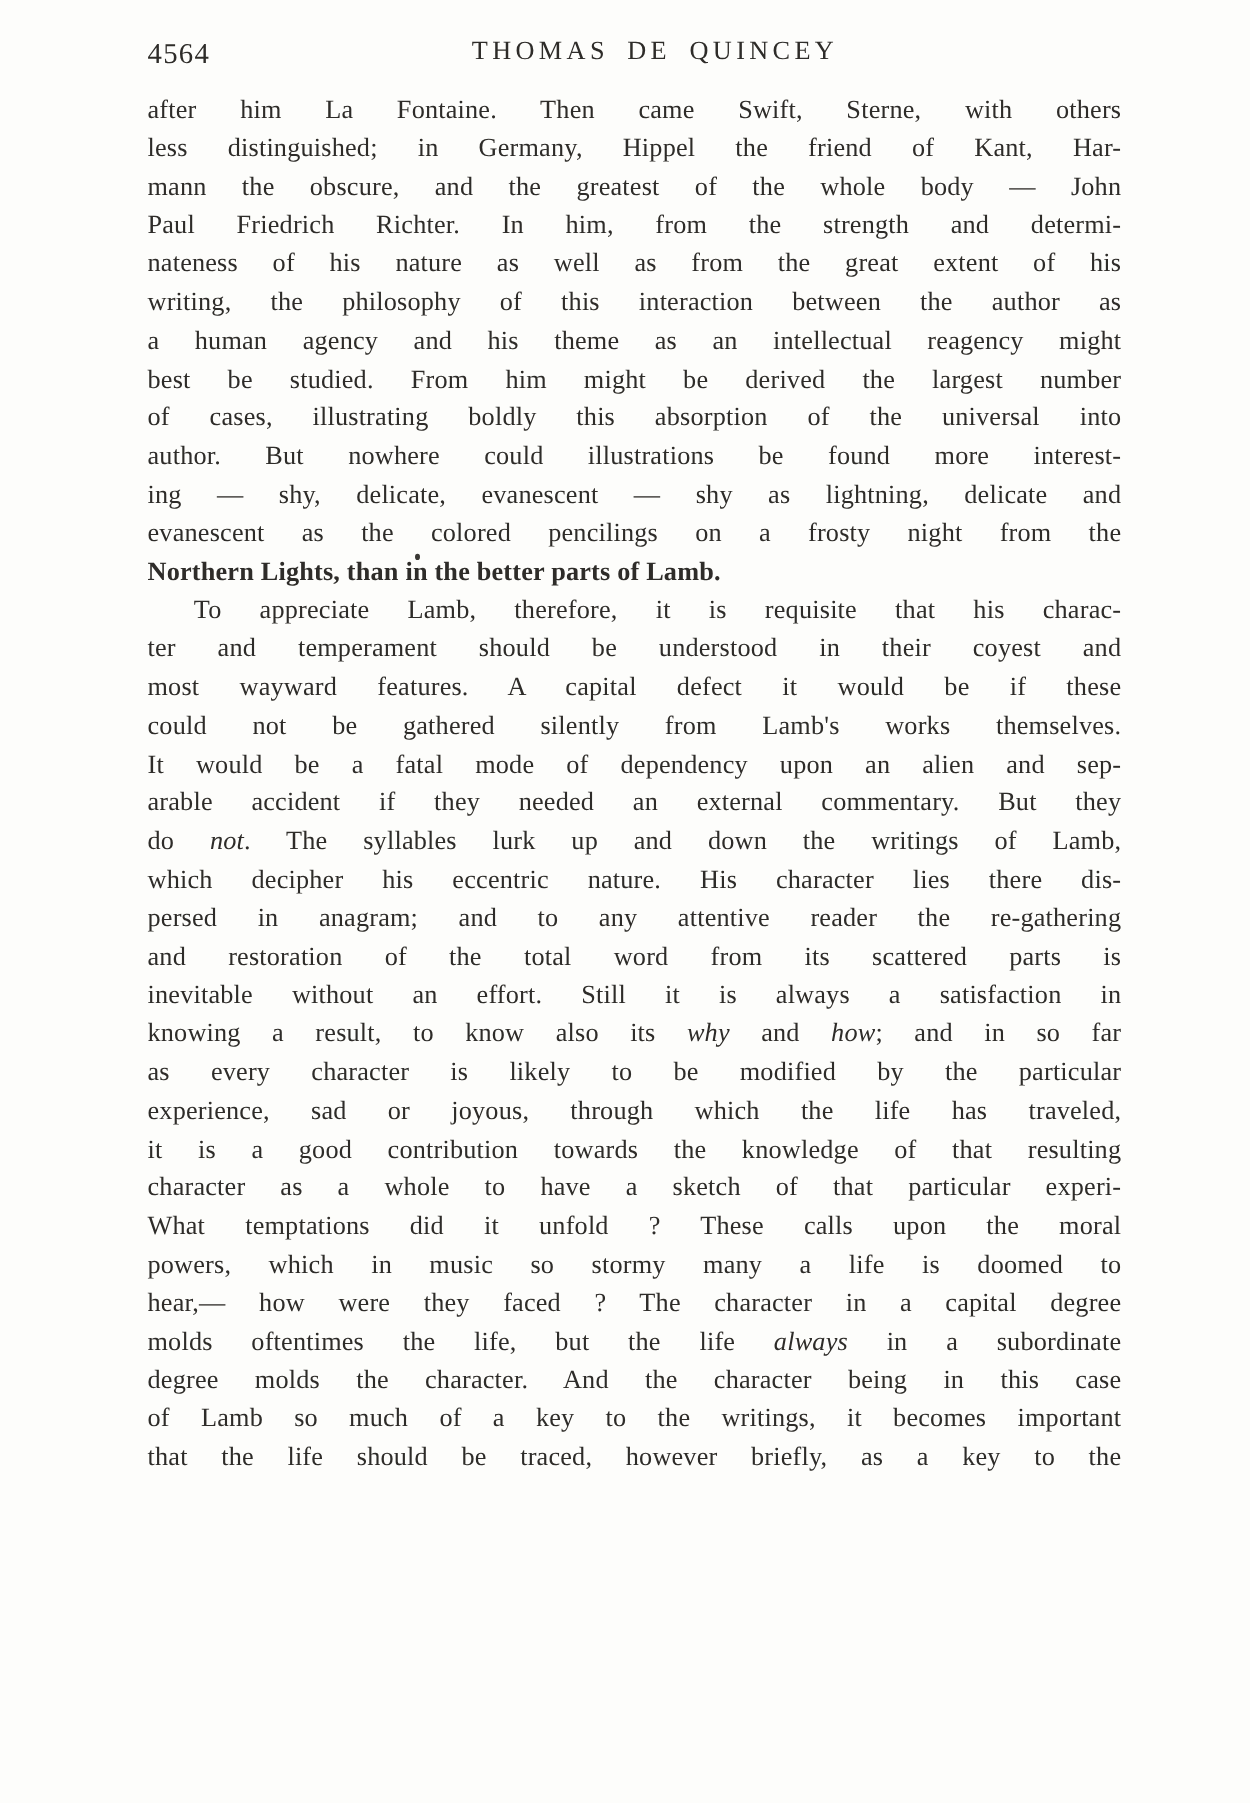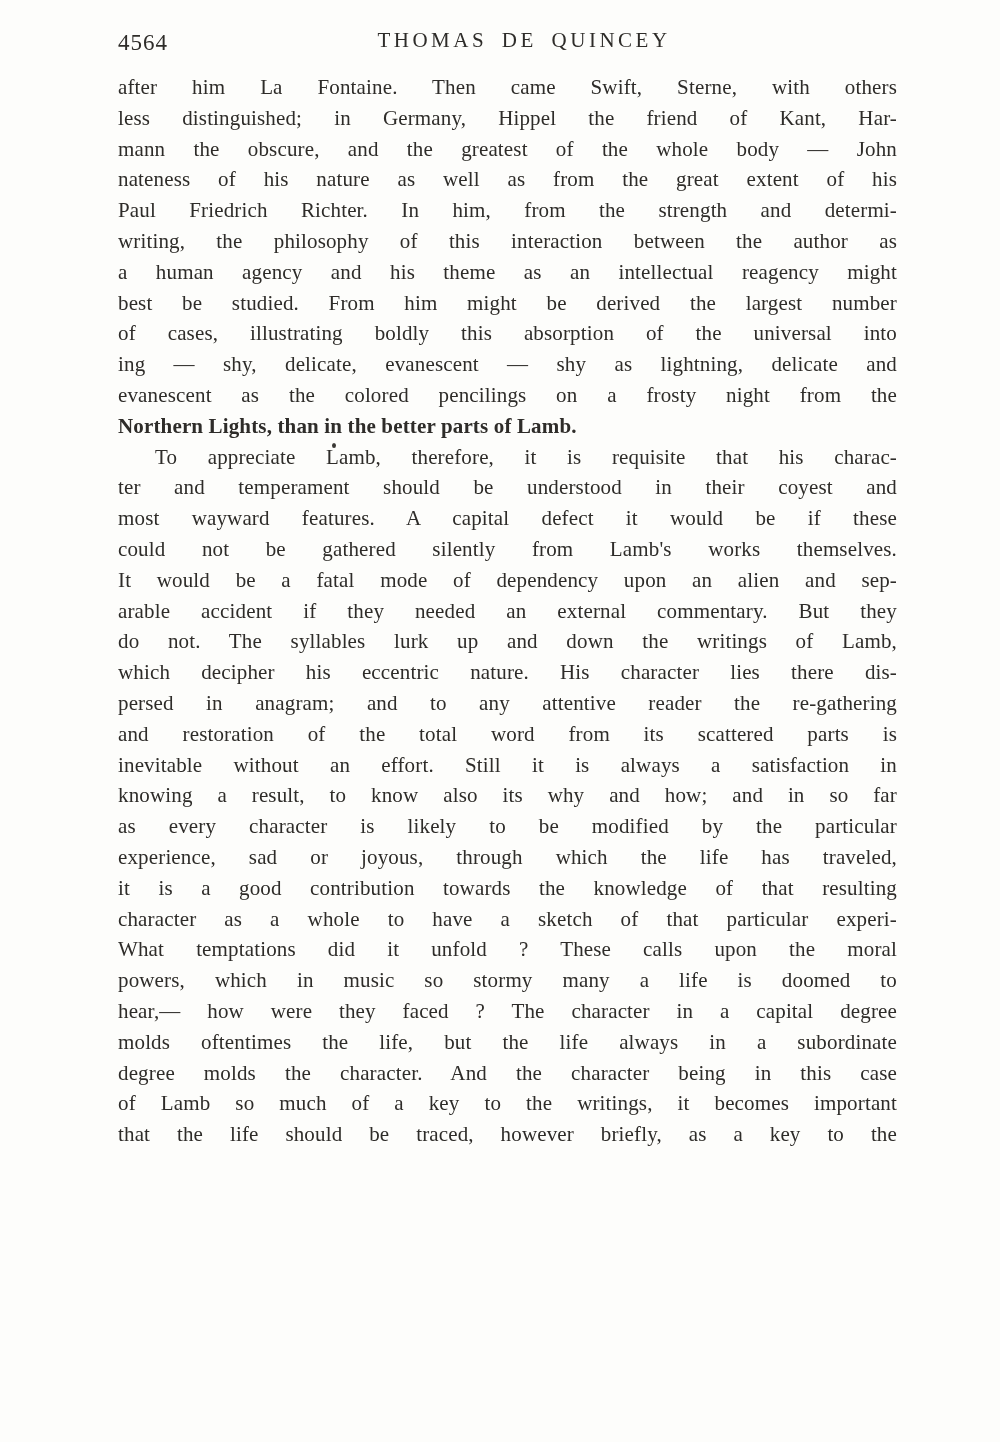--- a/index.html
+++ b/index.html
@@ -55,21 +55,21 @@
     height: 30.8px;
     overflow: visible;
   }
   .line.end {
     text-align-last: left;
     font-weight: bold;
   }
   .line.indent {
     text-indent: 37px;
   }
-  .it { }
+  .it { font-style: italic; }
   .scan-artifact {
     position: absolute;
     right: 8px;
     top: 1136px;
     width: 2px;
     height: 104px;
     background: #4a4a46;
     opacity: 0.8;
   }
   .ink-speck {
@@ -88,26 +88,27 @@
 <div class="page">
   <div class="page-header">
     <span class="page-number">4564</span>
     <span class="running-title">THOMAS DE QUINCEY</span>
   </div>
 
   <div class="text-block">
       <div class="line"><span>after him La Fontaine. Then came Swift, Sterne, with others</span></div>
       <div class="line"><span>less distinguished; in Germany, Hippel the friend of Kant, Har-</span></div>
       <div class="line"><span>mann the obscure, and the greatest of the whole body — John</span></div>
+      <div class="line"><span>Paul Friedrich Richter. In him, from the strength and determi-</span></div>
       <div class="line"><span>nateness of his nature as well as from the great extent of his</span></div>
-      <div class="line"><span>Paul Friedrich Richter. In him, from the strength and determi-</span></div>
       <div class="line"><span>writing, the philosophy of this interaction between the author as</span></div>
       <div class="line"><span>a human agency and his theme as an intellectual reagency might</span></div>
       <div class="line"><span>best be studied. From him might be derived the largest number</span></div>
       <div class="line"><span>of cases, illustrating boldly this absorption of the universal into</span></div>
+      <div class="line"><span>author. But nowhere could illustrations be found more interest-</span></div>
       <div class="line"><span>ing — shy, delicate, evanescent — shy as lightning, delicate and</span></div>
       <div class="line"><span>evanescent as the colored pencilings on a frosty night from the</span></div>
       <div class="line end"><span>Northern Lights, than in the better parts of Lamb.</span></div>
       <div class="line indent"><span>To appreciate Lamb, therefore, it is requisite that his charac-</span></div>
       <div class="line"><span>ter and temperament should be understood in their coyest and</span></div>
       <div class="line"><span>most wayward features. A capital defect it would be if these</span></div>
       <div class="line"><span>could not be gathered silently from Lamb's works themselves.</span></div>
       <div class="line"><span>It would be a fatal mode of dependency upon an alien and sep-</span></div>
       <div class="line"><span>arable accident if they needed an external commentary. But they</span></div>
       <div class="line"><span>do </span><span class="it">not</span><span>. The syllables lurk up and down the writings of Lamb,</span></div>

